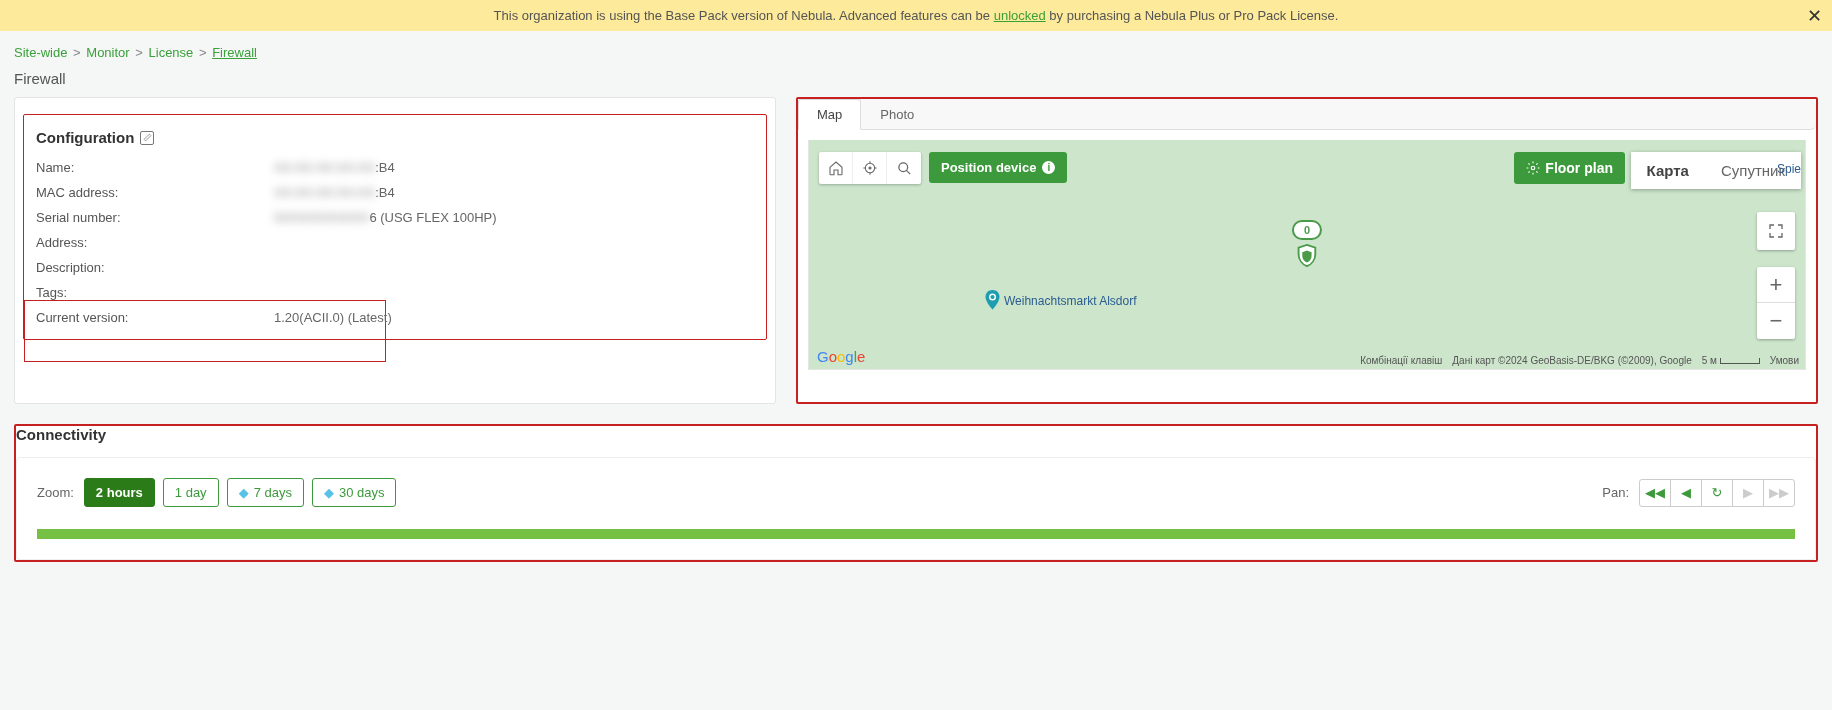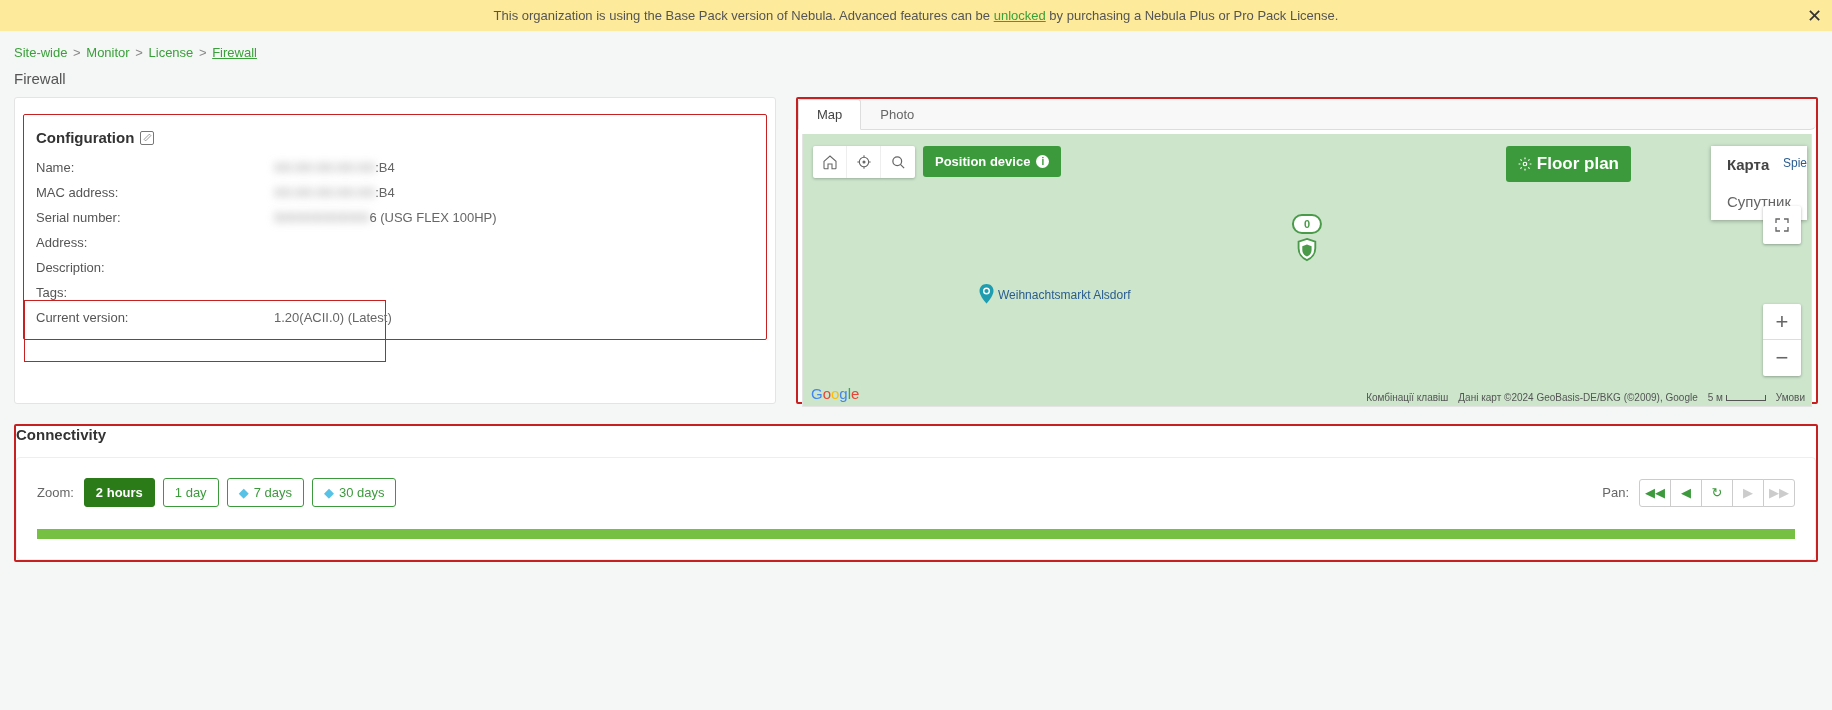--- a/index.html
+++ b/index.html
@@ -32,32 +32,32 @@
   .config-label { width: 238px; color: #555; font-size: 13px; }
   .config-value { color: #666; font-size: 13px; position: relative; }
   .blur { filter: blur(4px); display: inline-block; color: #888; }
   .fw-link { color: #3aa03a; text-decoration: underline; cursor: pointer; }
   
   
   .map-tabs { display: flex; border-bottom: 1px solid #ddd; background: #f8f8f8; border-radius: 6px; }
   .map-tab { padding: 7px 18px; font-size: 13px; cursor: pointer; color: #666; border: 1px solid transparent; border-bottom: none; }
   .map-tab.active { background: #fff; border-color: #ddd; border-bottom: 1px solid #fff; margin-bottom: -1px; color: #444; border-radius: 3px 3px 0 0; }
   
-  .map-area { position: relative; background: #cce5cb; height: 273px; overflow: hidden; border: 1px solid #e4e4e4; margin: 4px; border-top: none; }
+  .map-area { position: relative; background: #cce5cb; height: 230px; overflow: hidden; border: 1px solid #e4e4e4; margin: 10px; border-top: none; }
   
   .map-controls-left { position: absolute; top: 12px; left: 10px; display: flex; gap: 0; background: #fff; border-radius: 2px; box-shadow: 0 1px 3px rgba(0,0,0,.25); }
   .map-ctrl-btn { width: 34px; height: 32px; display: flex; align-items: center; justify-content: center; cursor: pointer; border-right: 1px solid #eee; color: #666; font-size: 14px; }
   .map-ctrl-btn:last-child { border-right: none; }
   
   .position-device { position: absolute; top: 12px; left: 120px; background: #3c9a3c; color: #fff; padding: 8px 12px; border-radius: 3px; font-size: 13px; cursor: pointer; display: flex; align-items: center; gap: 6px; font-weight: 600; }
   .info-dot { width: 13px; height: 13px; background: #fff; color: #3c9a3c; border-radius: 50%; display: inline-flex; align-items: center; justify-content: center; font-size: 10px; font-weight: 700; }
   
-  .floor-plan { position: absolute; top: 12px; right: 180px; background: #3c9a3c; color: #fff; padding: 8px 12px; border-radius: 3px; font-size: 17px; cursor: pointer; display: flex; align-items: center; gap: 5px; font-weight: 600; }
-  
-  .map-type-wrap { position: absolute; top: 12px; right: 4px; display: flex; box-shadow: 0 1px 4px rgba(0,0,0,.3); flex-direction: column; }
+  .floor-plan { position: absolute; top: 12px; right: 180px; background: #3c9a3c; color: #fff; padding: 8px 12px; border-radius: 3px; font-size: 14px; cursor: pointer; display: flex; align-items: center; gap: 5px; font-weight: 600; }
+  
+  .map-type-wrap { position: absolute; top: 12px; right: 4px; display: flex; box-shadow: 0 1px 4px rgba(0,0,0,.3); }
   .map-type-btn { padding: 10px 16px; background: #fff; font-size: 15px; color: #444; cursor: pointer; }
   .map-type-btn.active { font-weight: 600; }
   .map-type-btn:last-child { color: #666; }
   
   .map-marker { position: absolute; left: 50%; top: 80px; transform: translateX(-50%); text-align: center; }
   .marker-badge { display: inline-block; background: #fff; border: 2px solid #4a9a4a; border-radius: 14px; padding: 2px 10px; color: #4a9a4a; font-weight: 600; font-size: 11px; margin-bottom: 3px; }
   .marker-shield { width: 26px; height: 26px; margin: 0 auto; }
   .marker-shield svg { width: 100%; height: 100%; }
   
   .map-poi { position: absolute; left: 175px; top: 150px; display: flex; align-items: center; color: #2a5c8f; font-size: 12px; gap: 3px; }

